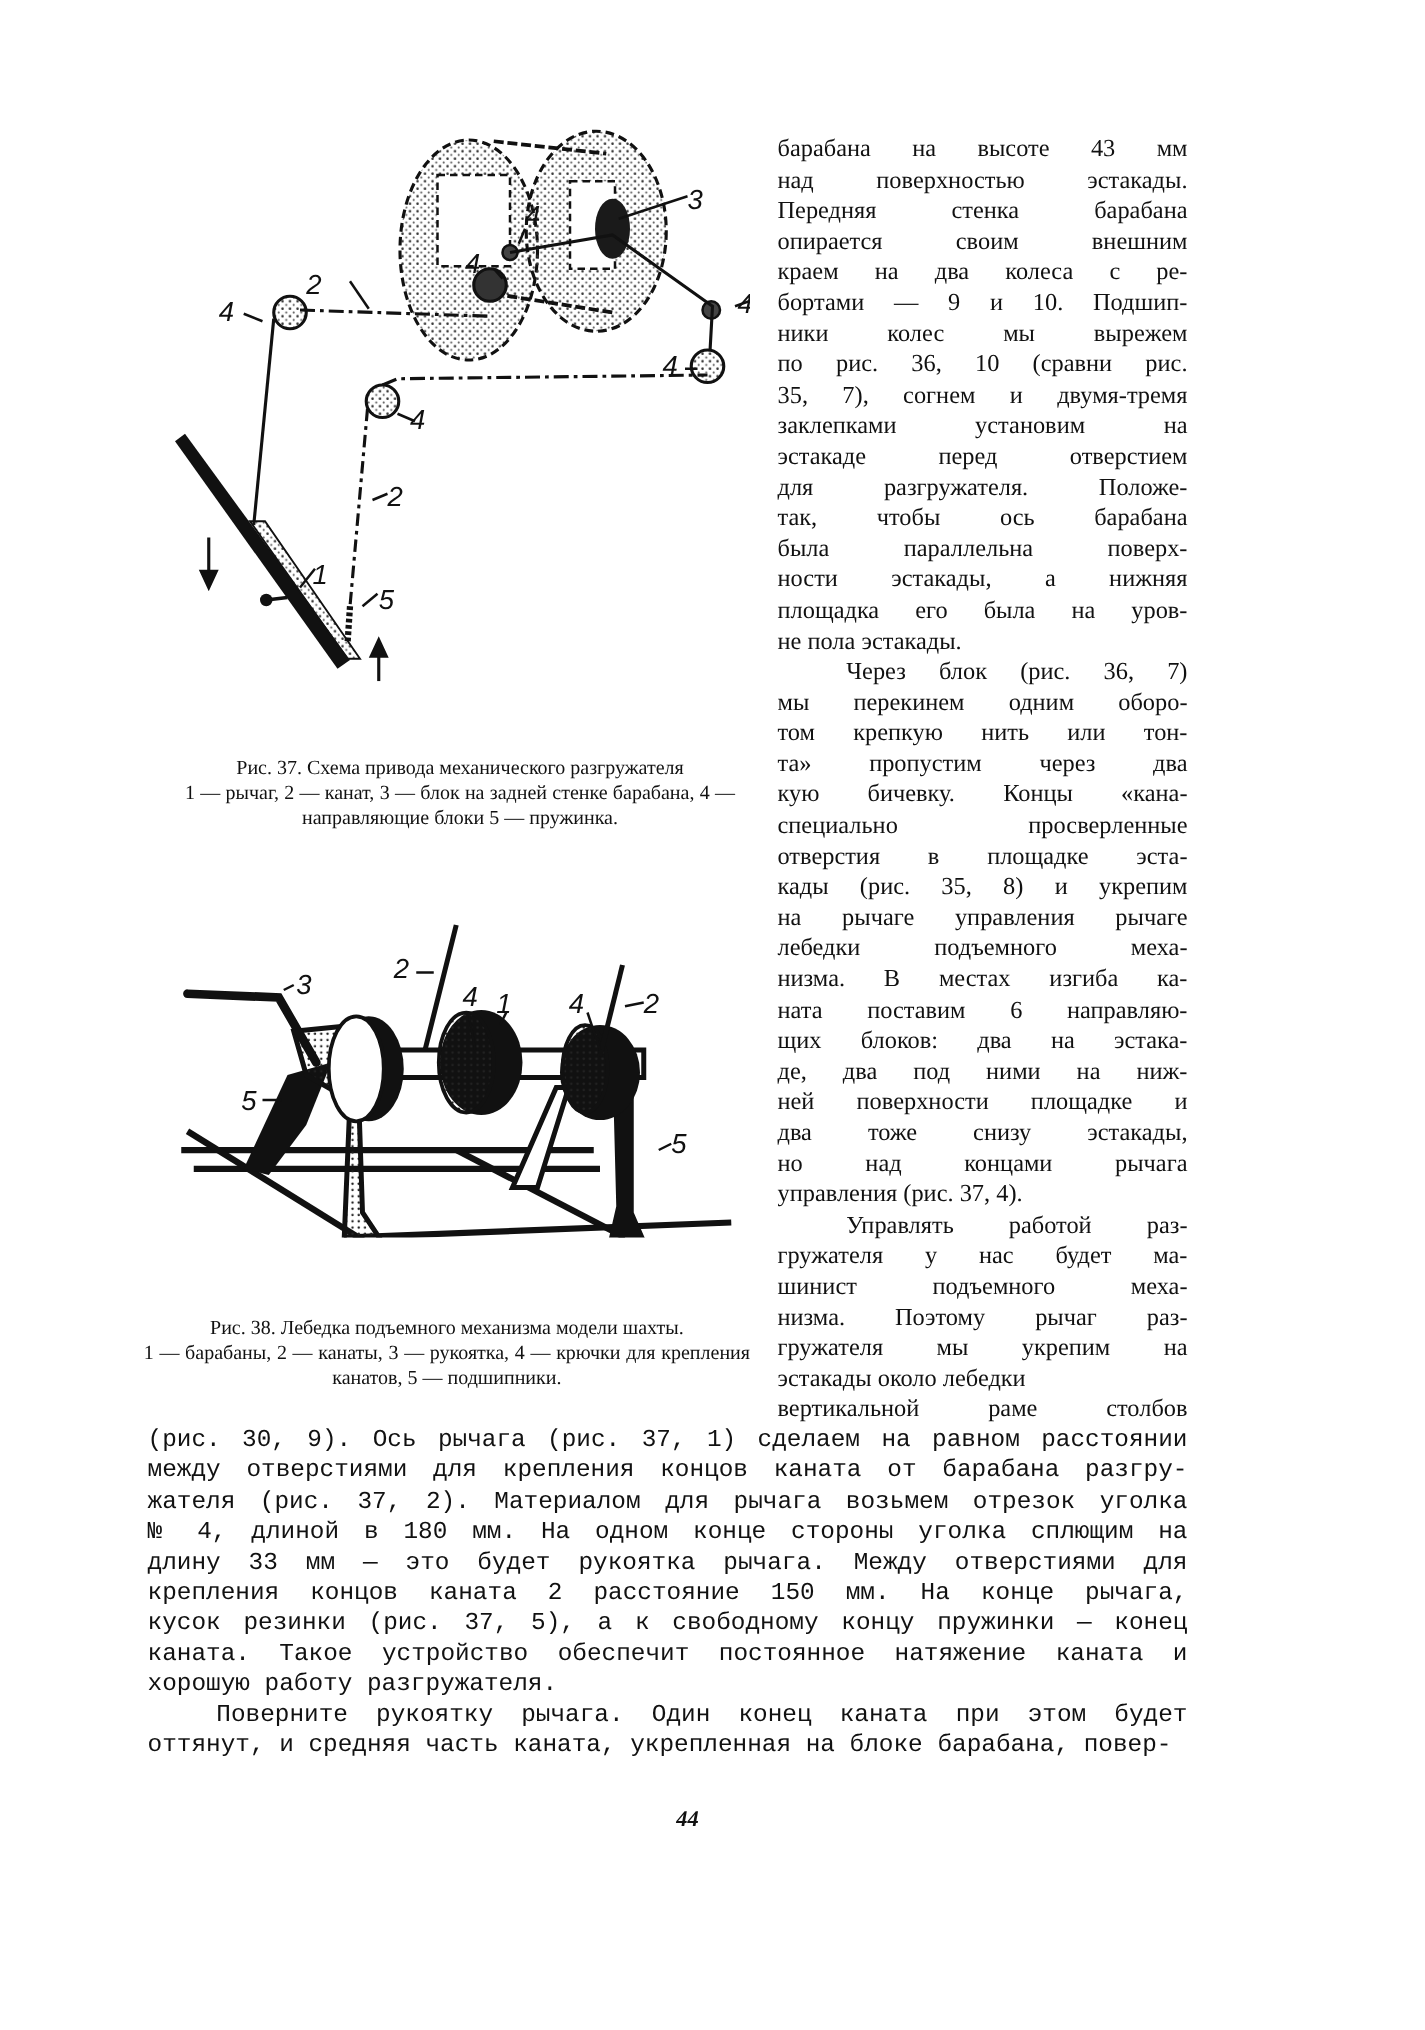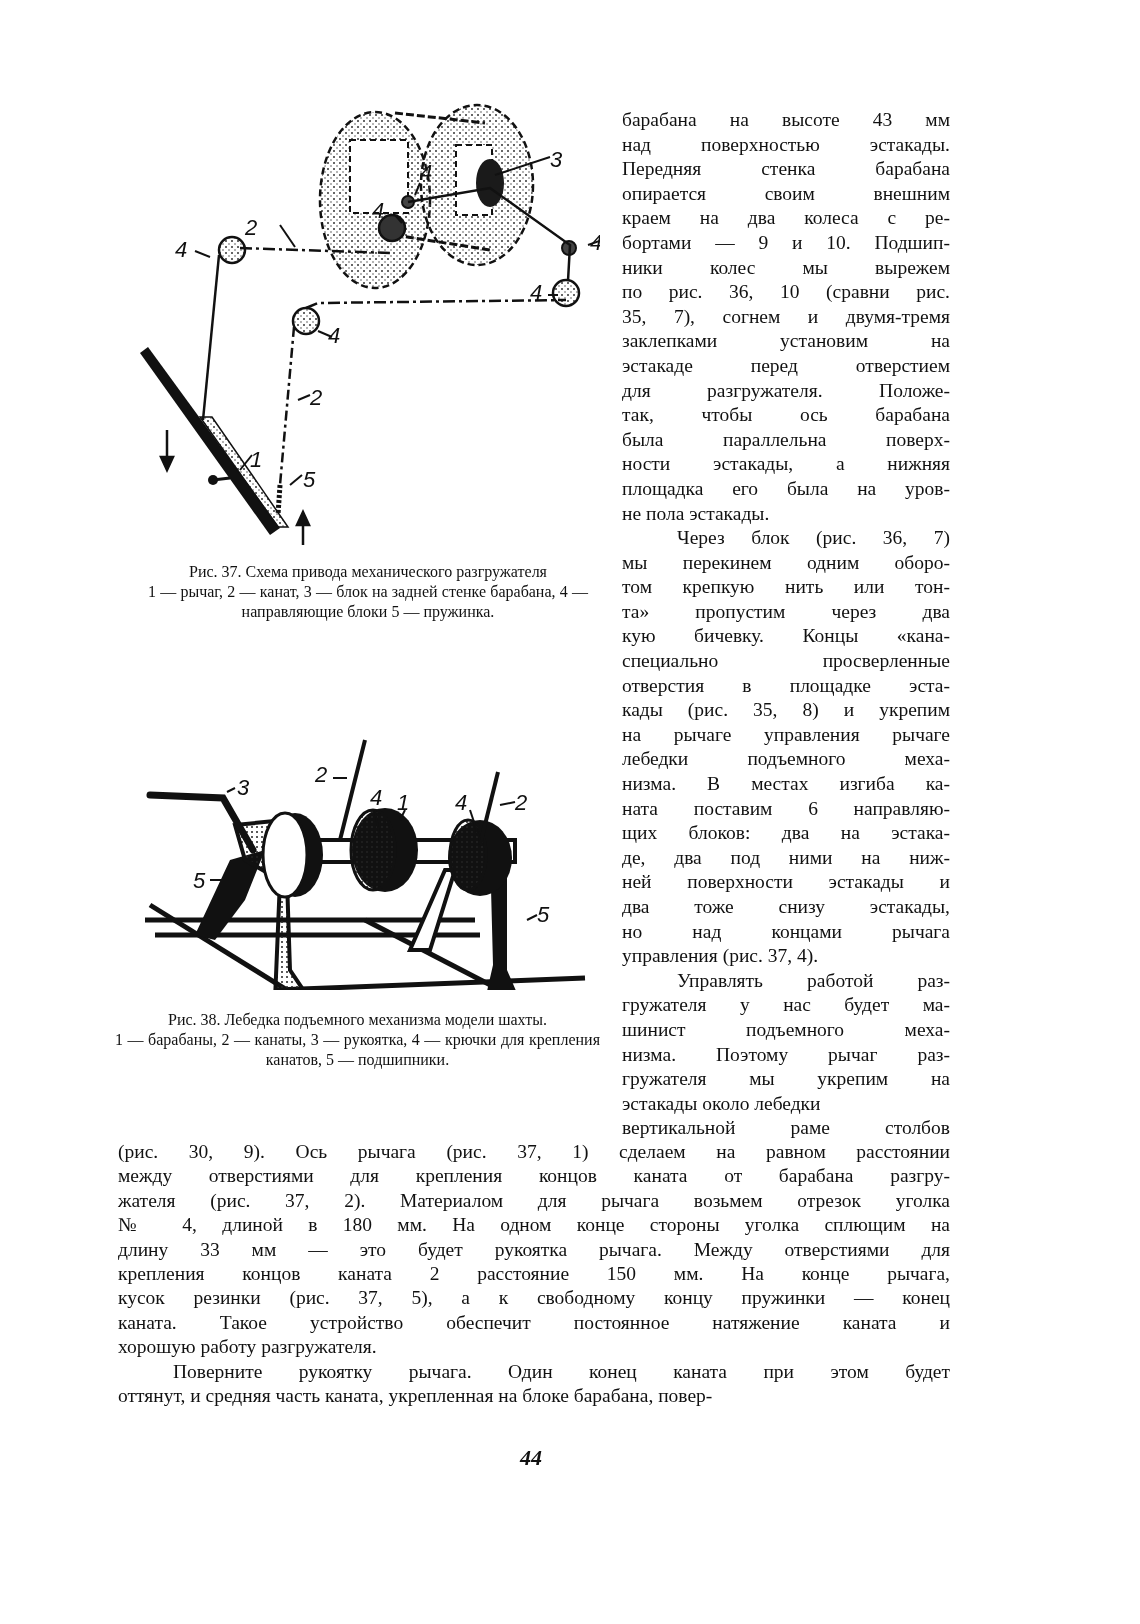--- a/index.html
+++ b/index.html
@@ -9,38 +9,38 @@
   }
   .page { position: absolute; inset: 0; }
 
   
   .fig { position: absolute; }
   #fig37 { left: 140px; top: 95px; width: 460px; height: 450px; }
   #fig38 { left: 135px; top: 710px; width: 470px; height: 280px; }
 
   
   .caption { position: absolute; font-family: "Liberation Serif", serif; font-size: 16px; line-height: 20px; text-align: center; }
-  .caption .title { display: block; }
+  .caption .title { display: block; margin-top: 43px; }
   .caption .legend { display: block; text-align: justify; text-align-last: center; }
   #cap37 { left: 148px; top: 562px; width: 440px; }
   #cap38 { left: 115px; top: 1010px; width: 485px; }
 
   
   .col { position: absolute; left: 622px; top: 108px; width: 328px; font-family: "Liberation Serif", serif; font-size: 19.5px; line-height: 24.6px; }
   .col .line { display: block; text-align: justify; text-align-last: justify; white-space: nowrap; height: 24.6px; }
   .col .line.last { text-align-last: left; }
   .col .line.indent { padding-left: 55px; }
 
   
-  .full { position: absolute; left: 118px; top: 1140px; width: 832px; font-family: Liberation Serif, serif; font-size: 19.5px; line-height: 24.4px; }
+  .full { position: absolute; left: 118px; top: 1140px; width: 832px; font-family: Liberation Mono, monospace; font-size: 19.5px; line-height: 24.4px; }
   .full .line { display: block; text-align: justify; text-align-last: justify; white-space: nowrap; height: 24.4px; }
   .full .line.last { text-align-last: left; }
   .full .line.indent { padding-left: 55px; }
 
-  .pagenum { position: absolute; left: 520px; top: 1445px; width: 60px; font-family: "Liberation Serif", serif; font-style: italic; font-weight: bold; font-size: 22px; }
+  .pagenum { position: absolute; left: 520px; top: 1445px; width: 60px; text-align: center; font-family: "Liberation Serif", serif; font-style: italic; font-weight: bold; font-size: 18px; }
 
   .lbl { font-family: "Liberation Sans", sans-serif; font-style: italic; font-size: 22px; fill: #111; }
 </style>
 </head>
 <body>
 
 <div class="page">
 
   <svg id="fig37" class="fig" viewBox="0 0 460 450">
     <defs>
@@ -213,21 +213,21 @@
       <span class="line">кую бичевку. Концы «кана-</span>
       <span class="line">специально просверленные</span>
       <span class="line">отверстия в площадке эста-</span>
       <span class="line">кады (рис. 35, 8) и укрепим</span>
       <span class="line">на рычаге управления рычаге</span>
       <span class="line">лебедки подъемного меха-</span>
       <span class="line">низма. В местах изгиба ка-</span>
       <span class="line">ната поставим 6 направляю-</span>
       <span class="line">щих блоков: два на эстака-</span>
       <span class="line">де, два под ними на ниж-</span>
-      <span class="line">ней поверхности эстакады и</span>
+      <span class="line">ней поверхности площадке и</span>
       <span class="line">два тоже снизу эстакады,</span>
       <span class="line">но над концами рычага</span>
       <span class="line last">управления (рис. 37, 4).</span>
       <span class="line indent">Управлять работой раз-</span>
       <span class="line">гружателя у нас будет ма-</span>
       <span class="line">шинист подъемного меха-</span>
       <span class="line">низма. Поэтому рычаг раз-</span>
       <span class="line">гружателя мы укрепим на</span>
       <span class="line last">эстакады около лебедки</span>
       <span class="line">вертикальной раме столбов</span>

